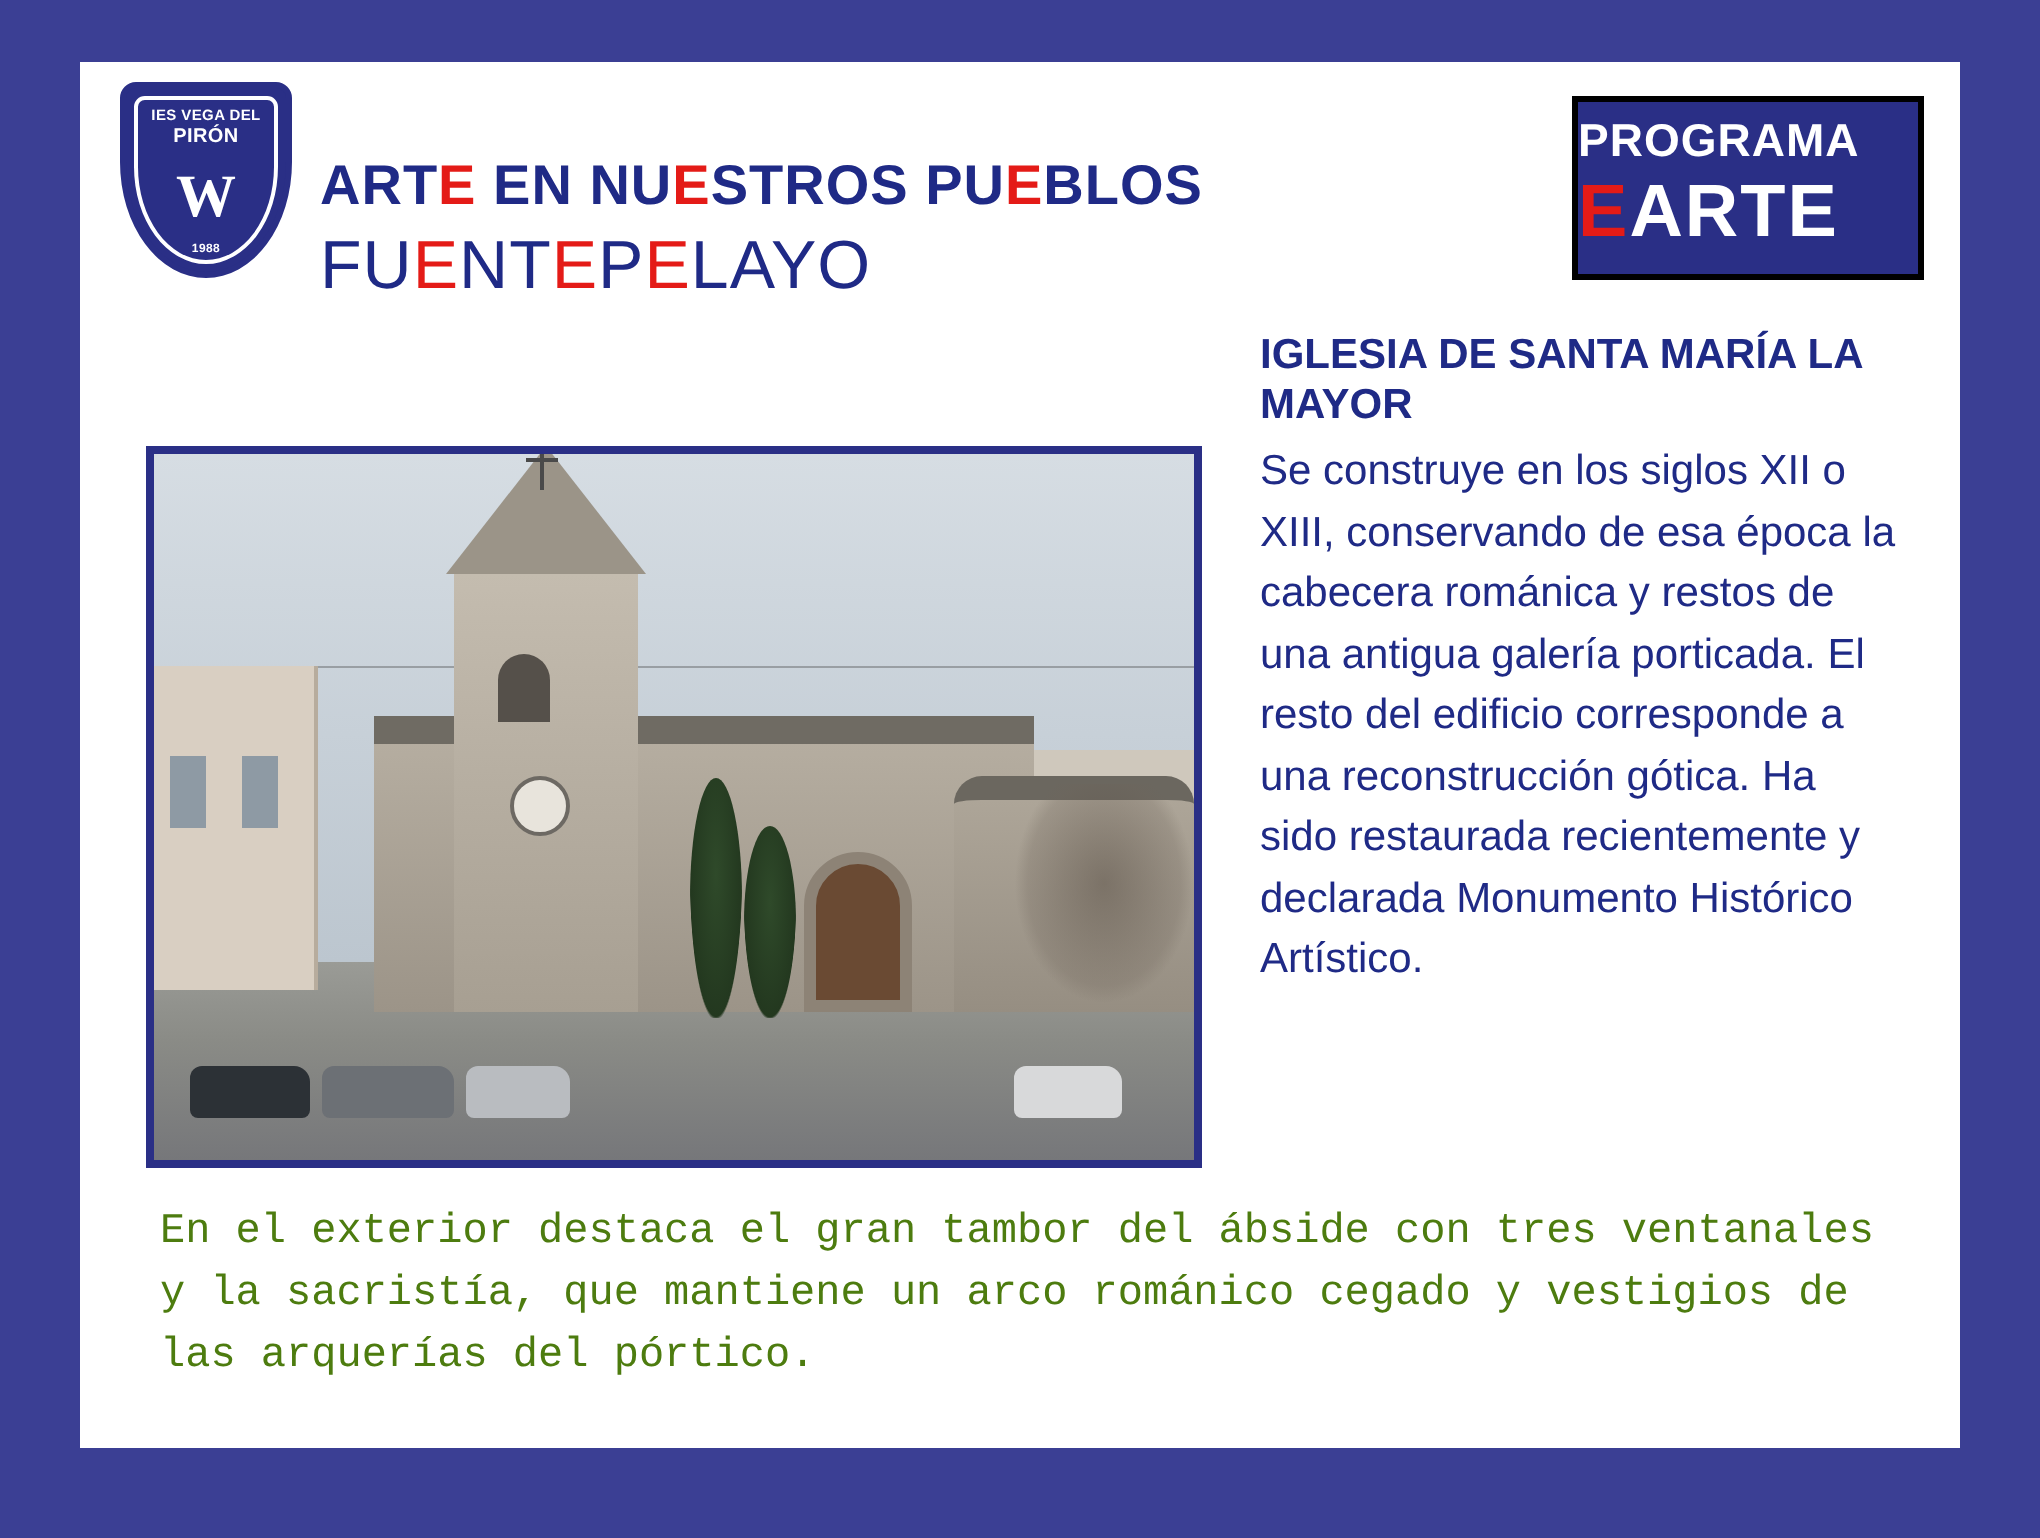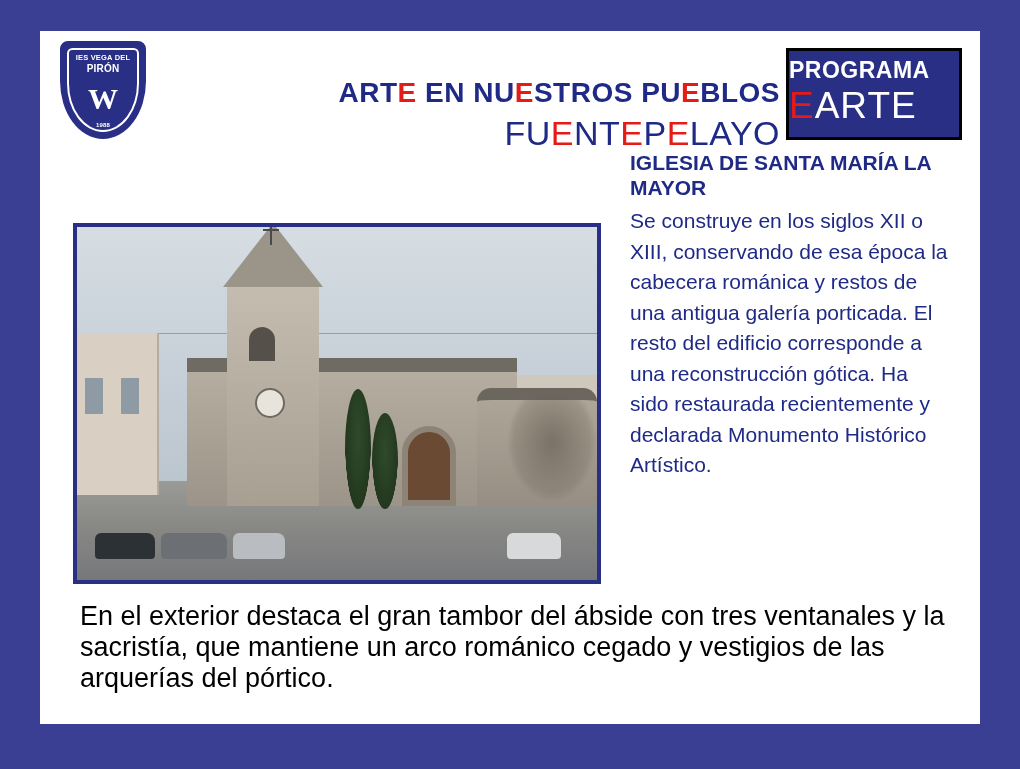--- a/index.html
+++ b/index.html
@@ -77,21 +77,21 @@
     line-height: 34px;
     text-align: center;
     font-family: "Liberation Serif", serif;
     font-weight: bold;
   }
   .titles {
     position: absolute;
     left: 120px;
     top: 46px;
     width: 620px;
-    text-align: right;
+    text-align: left;
   }
   .title-1 {
     font-size: 28px;
     font-weight: bold;
     color: #1f2a86;
     letter-spacing: .5px;
     white-space: nowrap;
   }
   .title-2 {
     margin-top: 5px;
@@ -116,21 +116,21 @@
   .programa-line1 {
     margin-top: 6px;
     font-size: 23px;
     font-weight: bold;
     color: #ffffff;
     letter-spacing: .5px;
   }
   .programa-line2 {
     margin-top: 1px;
     font-size: 37px;
-    font-weight: normal;
+    font-weight: bold;
     color: #ffffff;
     letter-spacing: 1px;
     line-height: 42px;
   }
   .programa-line2 .red { color: #e41b17; }
 
   
   .content {
     position: relative;
   }
@@ -289,37 +289,38 @@
     position: absolute;
     left: 590px;
     top: 0;
     width: 322px;
   }
   .church-title {
     font-size: 21px;
     font-weight: bold;
     color: #1f2a86;
     line-height: 25px;
-    margin: 1px 0 6px 0;
+    margin: 16px 0 6px 0;
   }
   .church-body {
     font-size: 21px;
     color: #1f2a86;
     line-height: 30.5px;
     margin: 0;
   }
   .bottom-text {
     position: absolute;
     left: 40px;
     top: 452px;
     width: 866px;
-    font-size: 27px;
-    color: #000000;
+    font-size: 21px;
+    color: #4d7c0f;
     line-height: 31px;
     margin: 0;
+    font-family: Liberation Mono, monospace;
   }
 </style>
 </head>
 <body>
 
 <div class="slide">
 
   <div class="header">
 
     <div class="logo">

